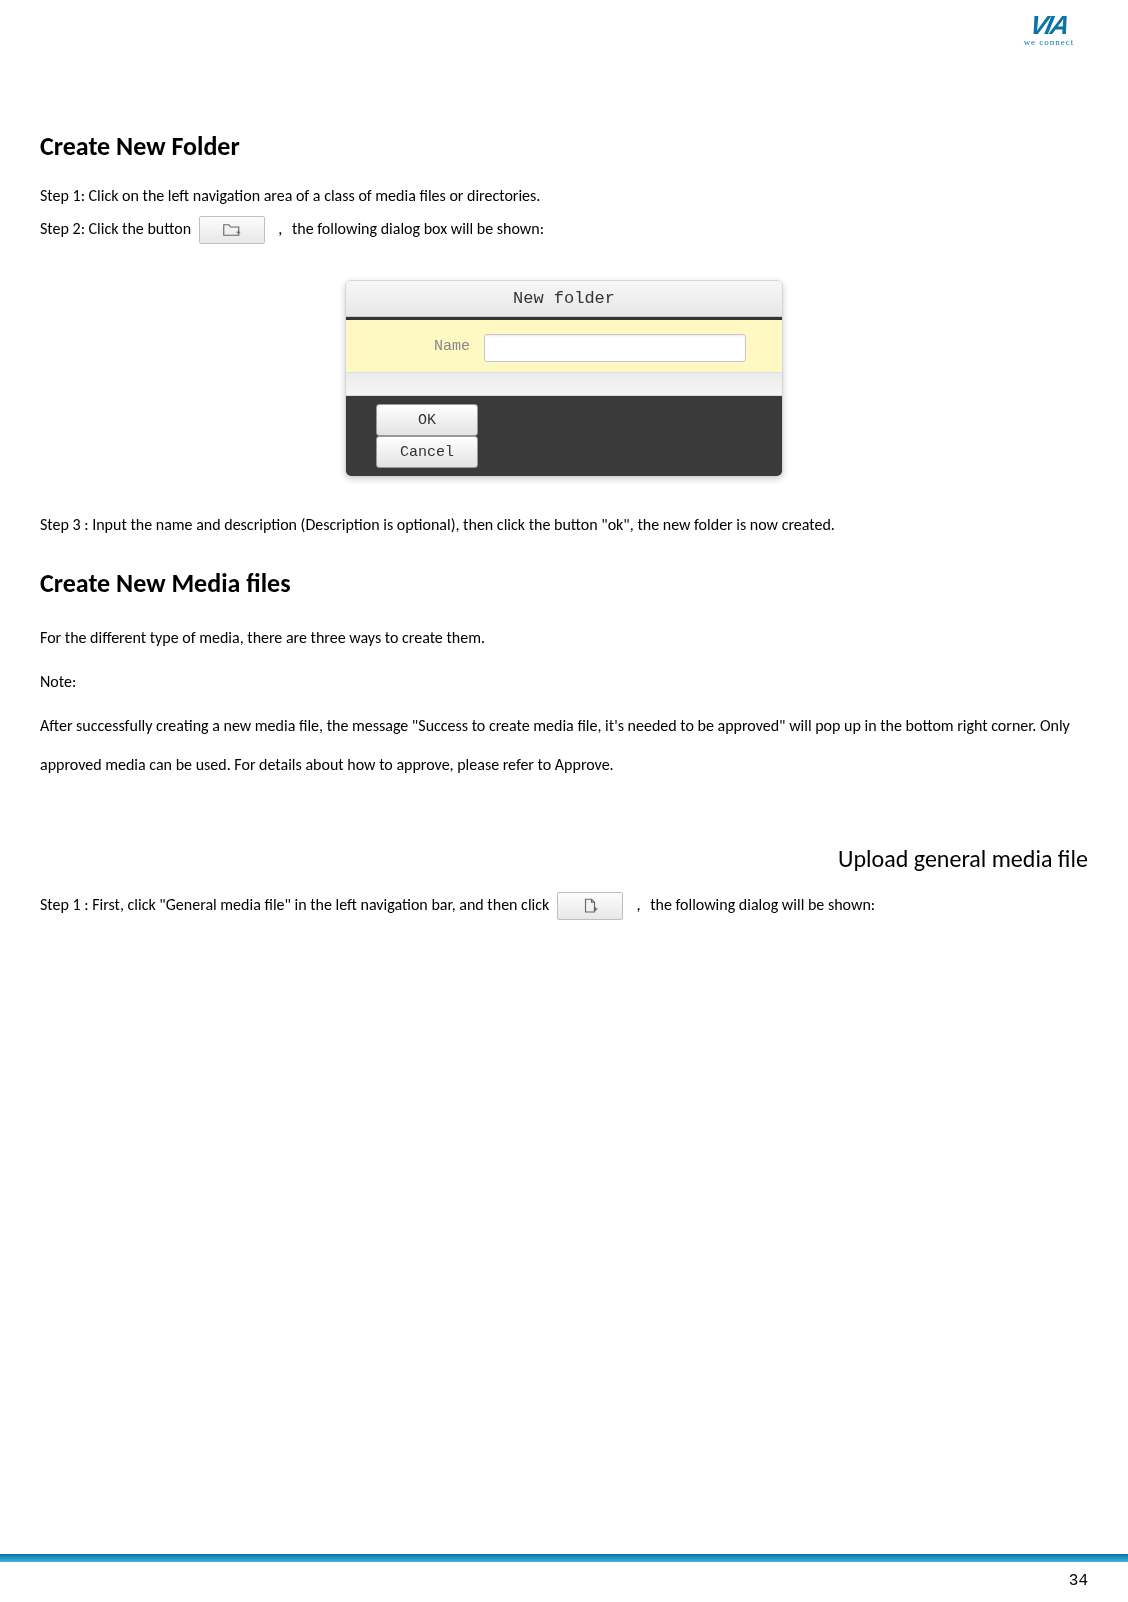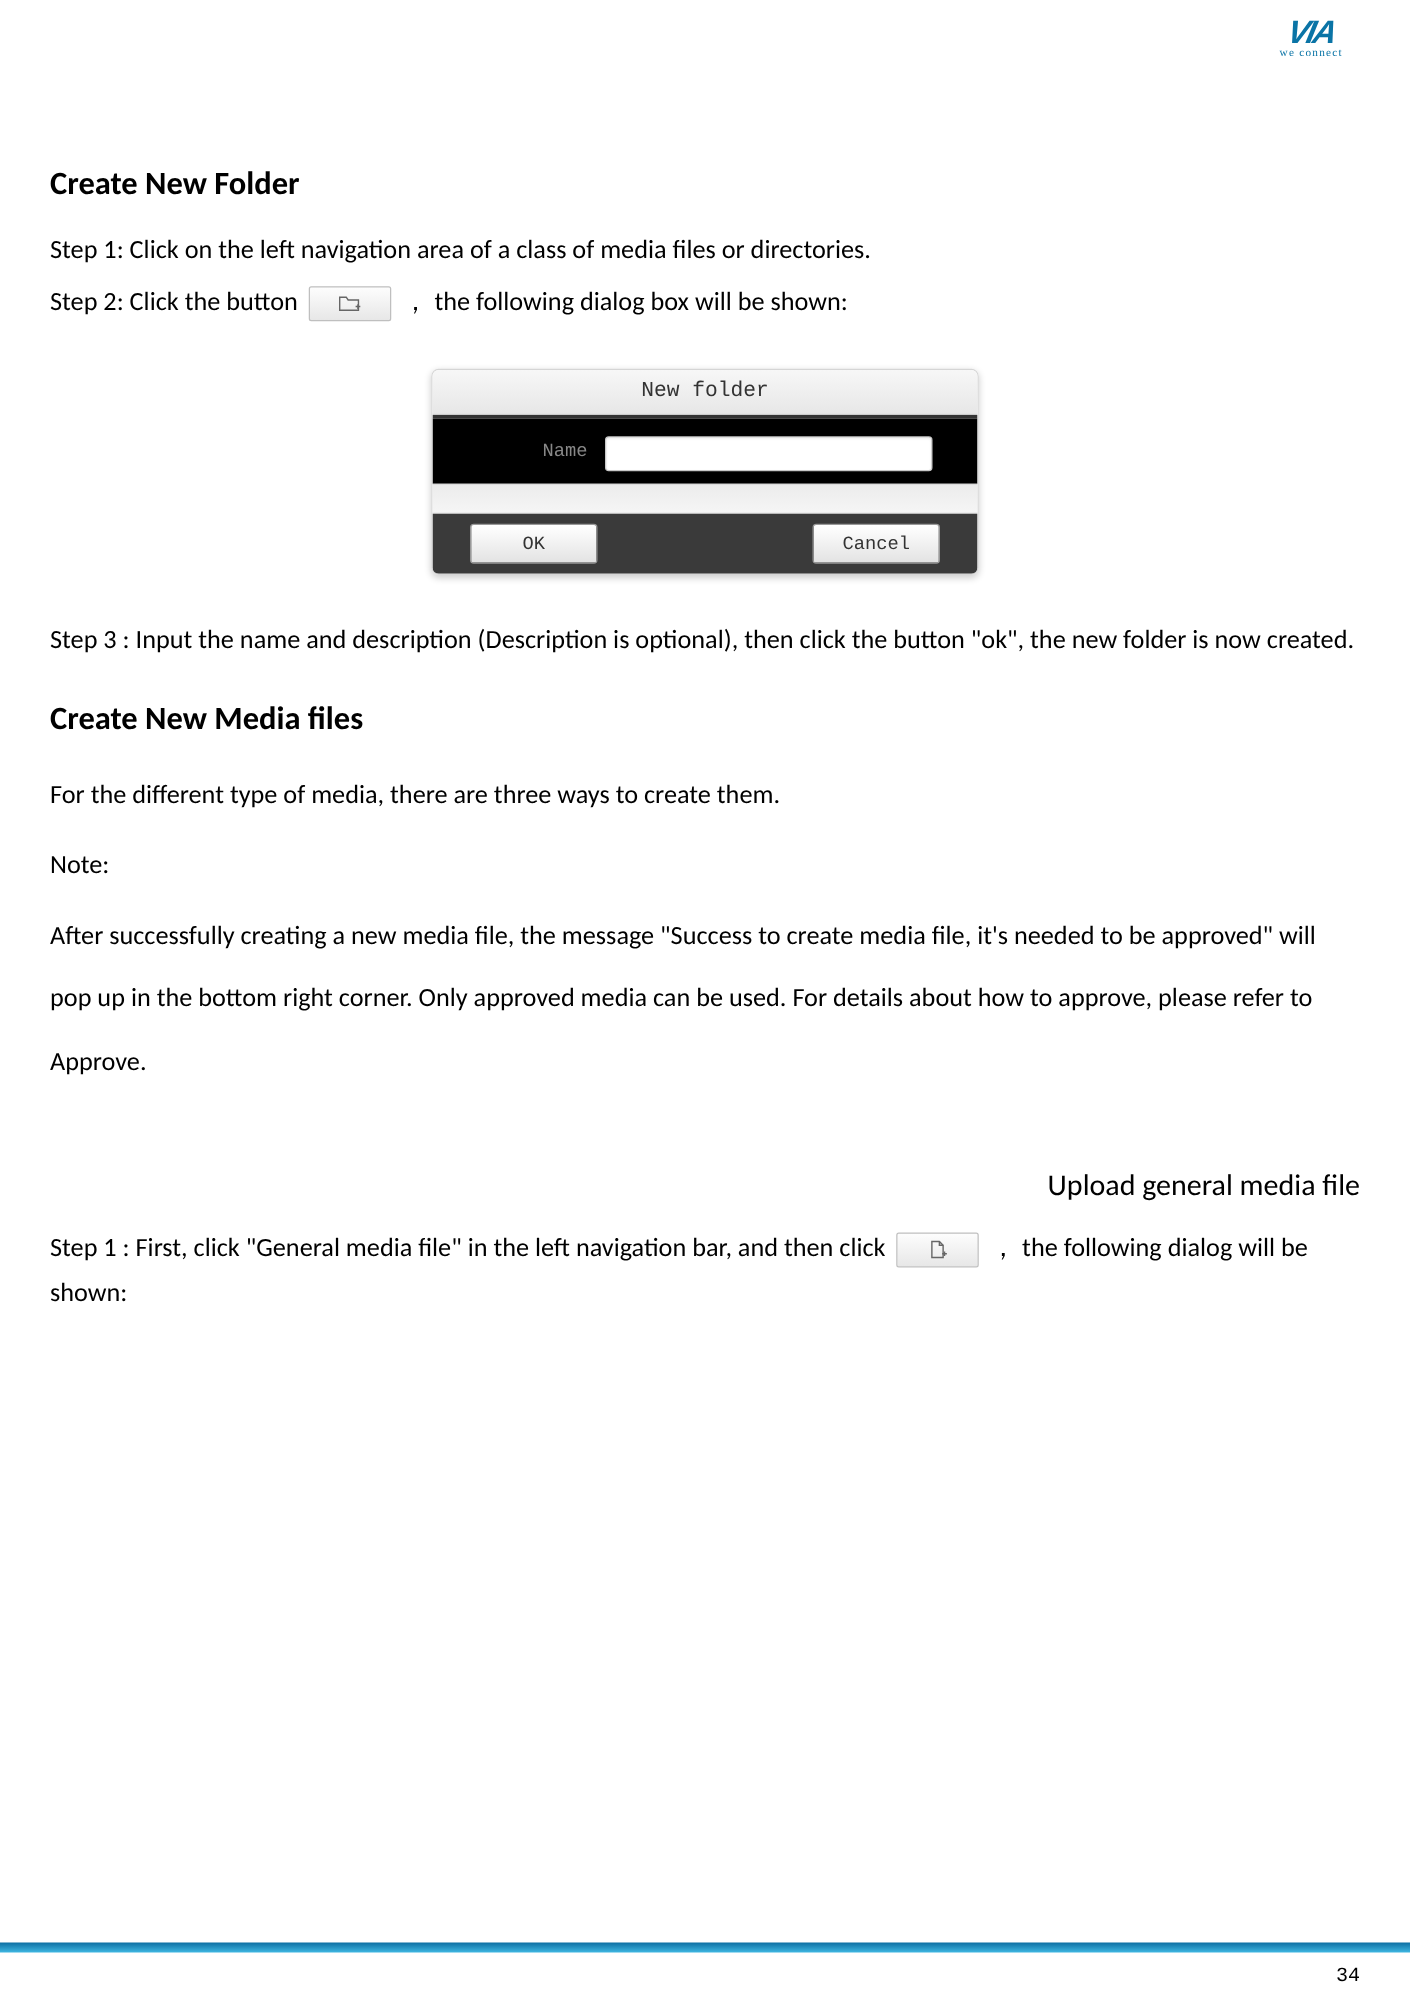--- a/index.html
+++ b/index.html
@@ -46,21 +46,21 @@
     font-weight: bold;
     margin: 71px 0 20px 0;
   }
   h2.section.first {
     margin-top: 110px;
   }
   h2.section.spaced {
     margin-top: 28px;
   }
   p.body {
-    font-size: 21px;
+    font-size: 16px;
     line-height: 2.4;
     margin: 0 0 6px 0;
   }
   p.tight {
     line-height: 1.7;
   }
   .icon-btn {
     display: inline-flex;
     align-items: center;
     justify-content: center;
@@ -96,21 +96,21 @@
     text-align: center;
     font-size: 17px;
     color: #333;
     padding: 8px 0;
   }
   .dlg-sep {
     height: 3px;
     background: #333;
   }
   .dlg-body {
-    background: #000000;
+    background: #fef9c3;
     padding: 14px 14px 4px 14px;
   }
   .dlg-row {
     display: flex;
     align-items: flex-start;
     margin-bottom: 6px;
   }
   .dlg-label {
     width: 110px;
     text-align: right;
@@ -136,23 +136,24 @@
     box-shadow: inset 0 1px 2px rgba(0,0,0,0.08);
   }
   .dlg-div {
     height: 22px;
     background: linear-gradient(#ececec, #f5f5f5);
     border-top: 1px solid #ddd;
     border-bottom: 1px solid #ddd;
   }
   .dlg-footer {
     display: flex;
-    justify-content: space-between;
+    justify-content: center;
     padding: 8px 30px;
     background: #3a3a3a;
+    flex-direction: column;
   }
   .dlg-btn {
     width: 100px;
     height: 30px;
     display: flex;
     align-items: center;
     justify-content: center;
     background: linear-gradient(#ffffff, #e3e3e3);
     border: 1px solid #999;
     border-radius: 3px;

